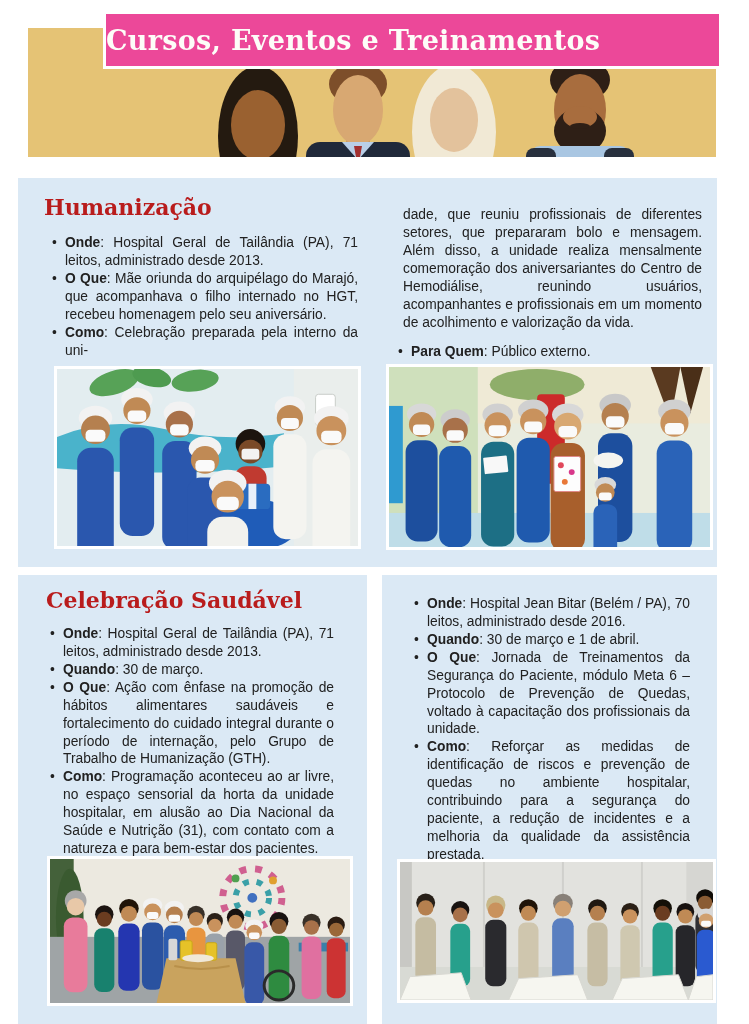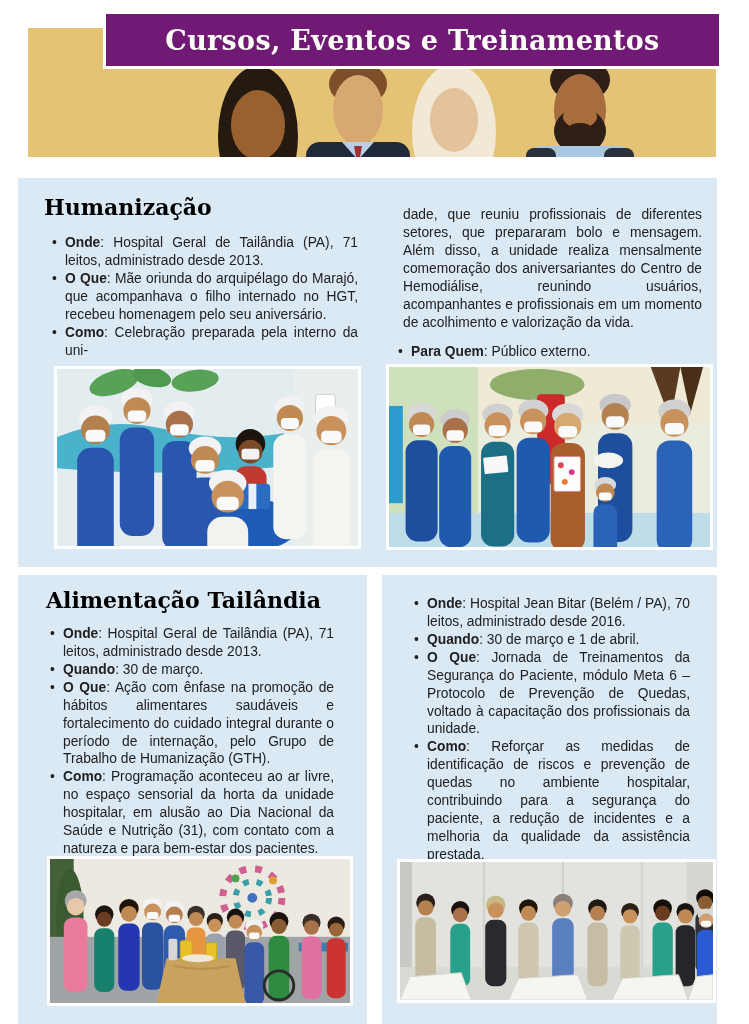--- a/index.html
+++ b/index.html
@@ -3,33 +3,33 @@
 <meta charset="utf-8">
 <style>
   html,body{margin:0;padding:0;background:#ffffff;}
   .page{position:relative;width:749px;height:1024px;background:#ffffff;overflow:hidden;
         font-family:"Liberation Sans",sans-serif;color:#212121;}
 
   
   .header-tan{position:absolute;left:28px;top:28px;width:688px;height:129px;background:#e5c375;}
   .people-svg{position:absolute;left:0;top:0;width:688px;height:129px;display:block;}
   .banner{position:absolute;left:103px;top:14px;width:616px;height:55px;box-sizing:border-box;
-          background:#701a75;border-left:3px solid #ffffff;border-bottom:3px solid #ffffff;
-          display:flex;align-items:center;justify-content:center;z-index:5;}
+          background:#ec4899;border-left:3px solid #ffffff;border-bottom:3px solid #ffffff;
+          display:flex;align-items:center;z-index:5;}
   .banner h1{margin:0;font-family:"DejaVu Serif","Liberation Serif",serif;font-weight:700;
              font-size:27px;letter-spacing:.3px;color:#fdfdf8;}
 
   
   .sec{position:absolute;background:#dbe9f5;}
   .sec1{left:18px;top:178px;width:699px;height:389px;}
   .sec2{left:18px;top:575px;width:349px;height:449px;}
   .sec3{left:382px;top:575px;width:335px;height:449px;}
 
   .sec h2{margin:0;font-family:"DejaVu Serif","Liberation Serif",serif;font-weight:700;
-          font-size:22px;color:#000000;}
+          font-size:22px;color:#b91c1c;}
   .col-left{position:absolute;left:26px;top:16px;width:322px;}
   .col-left h2{margin-bottom:14px;}
   .col-right{position:absolute;left:372px;top:28px;width:312px;}
   .sec2 .txt,.sec3 .txt{position:absolute;left:24px;top:12px;width:300px;}
   .sec3 .txt{width:292px;}
   .sec2 h2,.sec3 h2{margin:0 0 12px 4px;}
 
   .bullets{list-style:none;margin:8px;padding:0;}
   .bullets li{padding-left:13px;text-align:justify;font-size:13.8px;line-height:1.3;}
   .bullets li::before{content:"\2022";display:inline-block;width:13px;margin-left:-13px;}
@@ -172,21 +172,21 @@
         <use href="#figcap" x="200" y="20" width="58" height="160" style="color:#1d4f9e;--skin:#b5804f;--cap:#c8c8c8"></use>
         <ellipse cx="222" cy="96" rx="15" ry="8" fill="#f5f5f0"></ellipse>
         <use href="#figcap" x="258" y="26" width="62" height="165" style="color:#2a63b8;--skin:#c9925d;--cap:#d0d0d0"></use>
         <use href="#figcap" x="196" y="108" width="46" height="110" style="color:#2a63b8;--skin:#c08a55;--cap:#d8d8d8"></use>
       </svg>
     </div>
   </div>
 
   <div class="sec sec2">
     <div class="txt">
-      <h2>Alimentação Tailândia</h2>
+      <h2>Celebração Saudável</h2>
       <ul class="bullets">
 
           <li class="bullet-item"><b class="bl">Onde</b><span class="bsep">: </span><span>Hospital Geral de Tailândia (PA), 71 leitos, administrado desde 2013.</span></li>
 
           <li class="bullet-item"><b class="bl">Quando</b><span class="bsep">: </span><span>30 de março.</span></li>
 
           <li class="bullet-item"><b class="bl">O Que</b><span class="bsep">: </span><span>Ação com ênfase na promoção de hábitos alimentares saudáveis e fortalecimento do cuidado integral durante o período de internação, pelo Grupo de Trabalho de Humanização (GTH).</span></li>
 
           <li class="bullet-item"><b class="bl">Como</b><span class="bsep">: </span><span>Programação aconteceu ao ar livre, no espaço sensorial da horta da unidade hospitalar, em alusão ao Dia Nacional da Saúde e Nutrição (31), com contato com a natureza e para bem-estar dos pacientes.</span></li>
 

